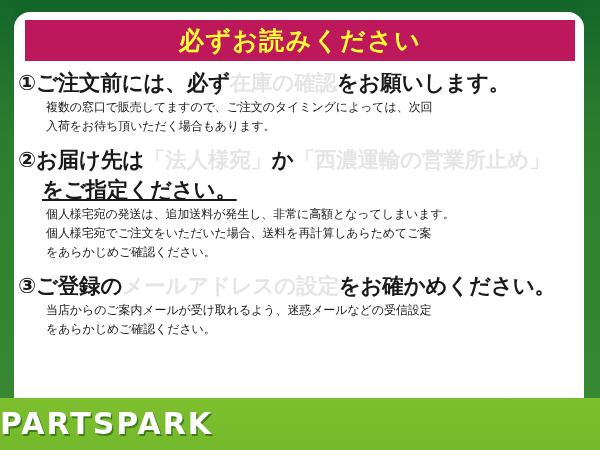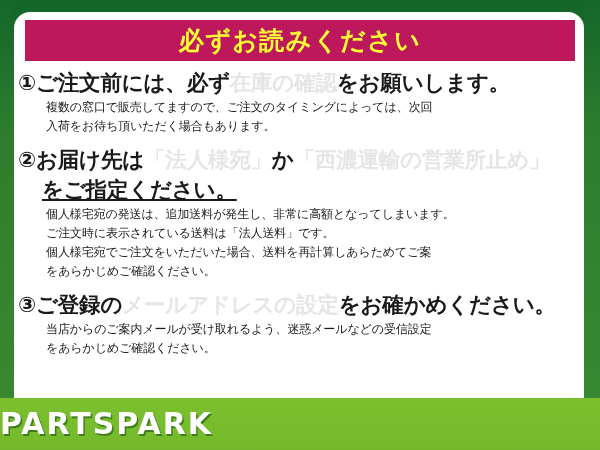--- a/index.html
+++ b/index.html
@@ -140,21 +140,20 @@
       <div class="item">
         <div class="item-head"><span>①</span><span>ご注文前には、必ず</span><span class="em">在庫の確認</span><span>をお願いします。</span></div>
         <div class="item-sub">複数の窓口で販売してますので、ご注文のタイミングによっては、次回</div>
         <div class="item-sub">入荷をお待ち頂いただく場合もあります。</div>
       </div>
       <div class="gap-1"></div>
       <div class="item">
         <div class="item-head"><span>②</span><span>お届け先は</span><span class="em">「法人様宛」</span><span>か</span><span class="em">「西濃運輸の営業所止め」</span></div>
         <div class="item-head indent">をご指定ください。</div>
         <div class="item-sub">個人様宅宛の発送は、追加送料が発生し、非常に高額となってしまいます。</div>
-        <div class="item-sub">ご注文時に表示されている送料は「法人送料」です。</div>
         <div class="item-sub">個人様宅宛でご注文をいただいた場合、送料を再計算しあらためてご案</div>
         <div class="item-sub">をあらかじめご確認ください。</div>
       </div>
       <div class="gap-2"></div>
       <div class="item">
         <div class="item-head"><span>③</span><span>ご登録の</span><span class="em">メールアドレスの設定</span><span>をお確かめください。</span></div>
         <div class="item-sub">当店からのご案内メールが受け取れるよう、迷惑メールなどの受信設定</div>
         <div class="item-sub">をあらかじめご確認ください。</div>
       </div>
     </div>

